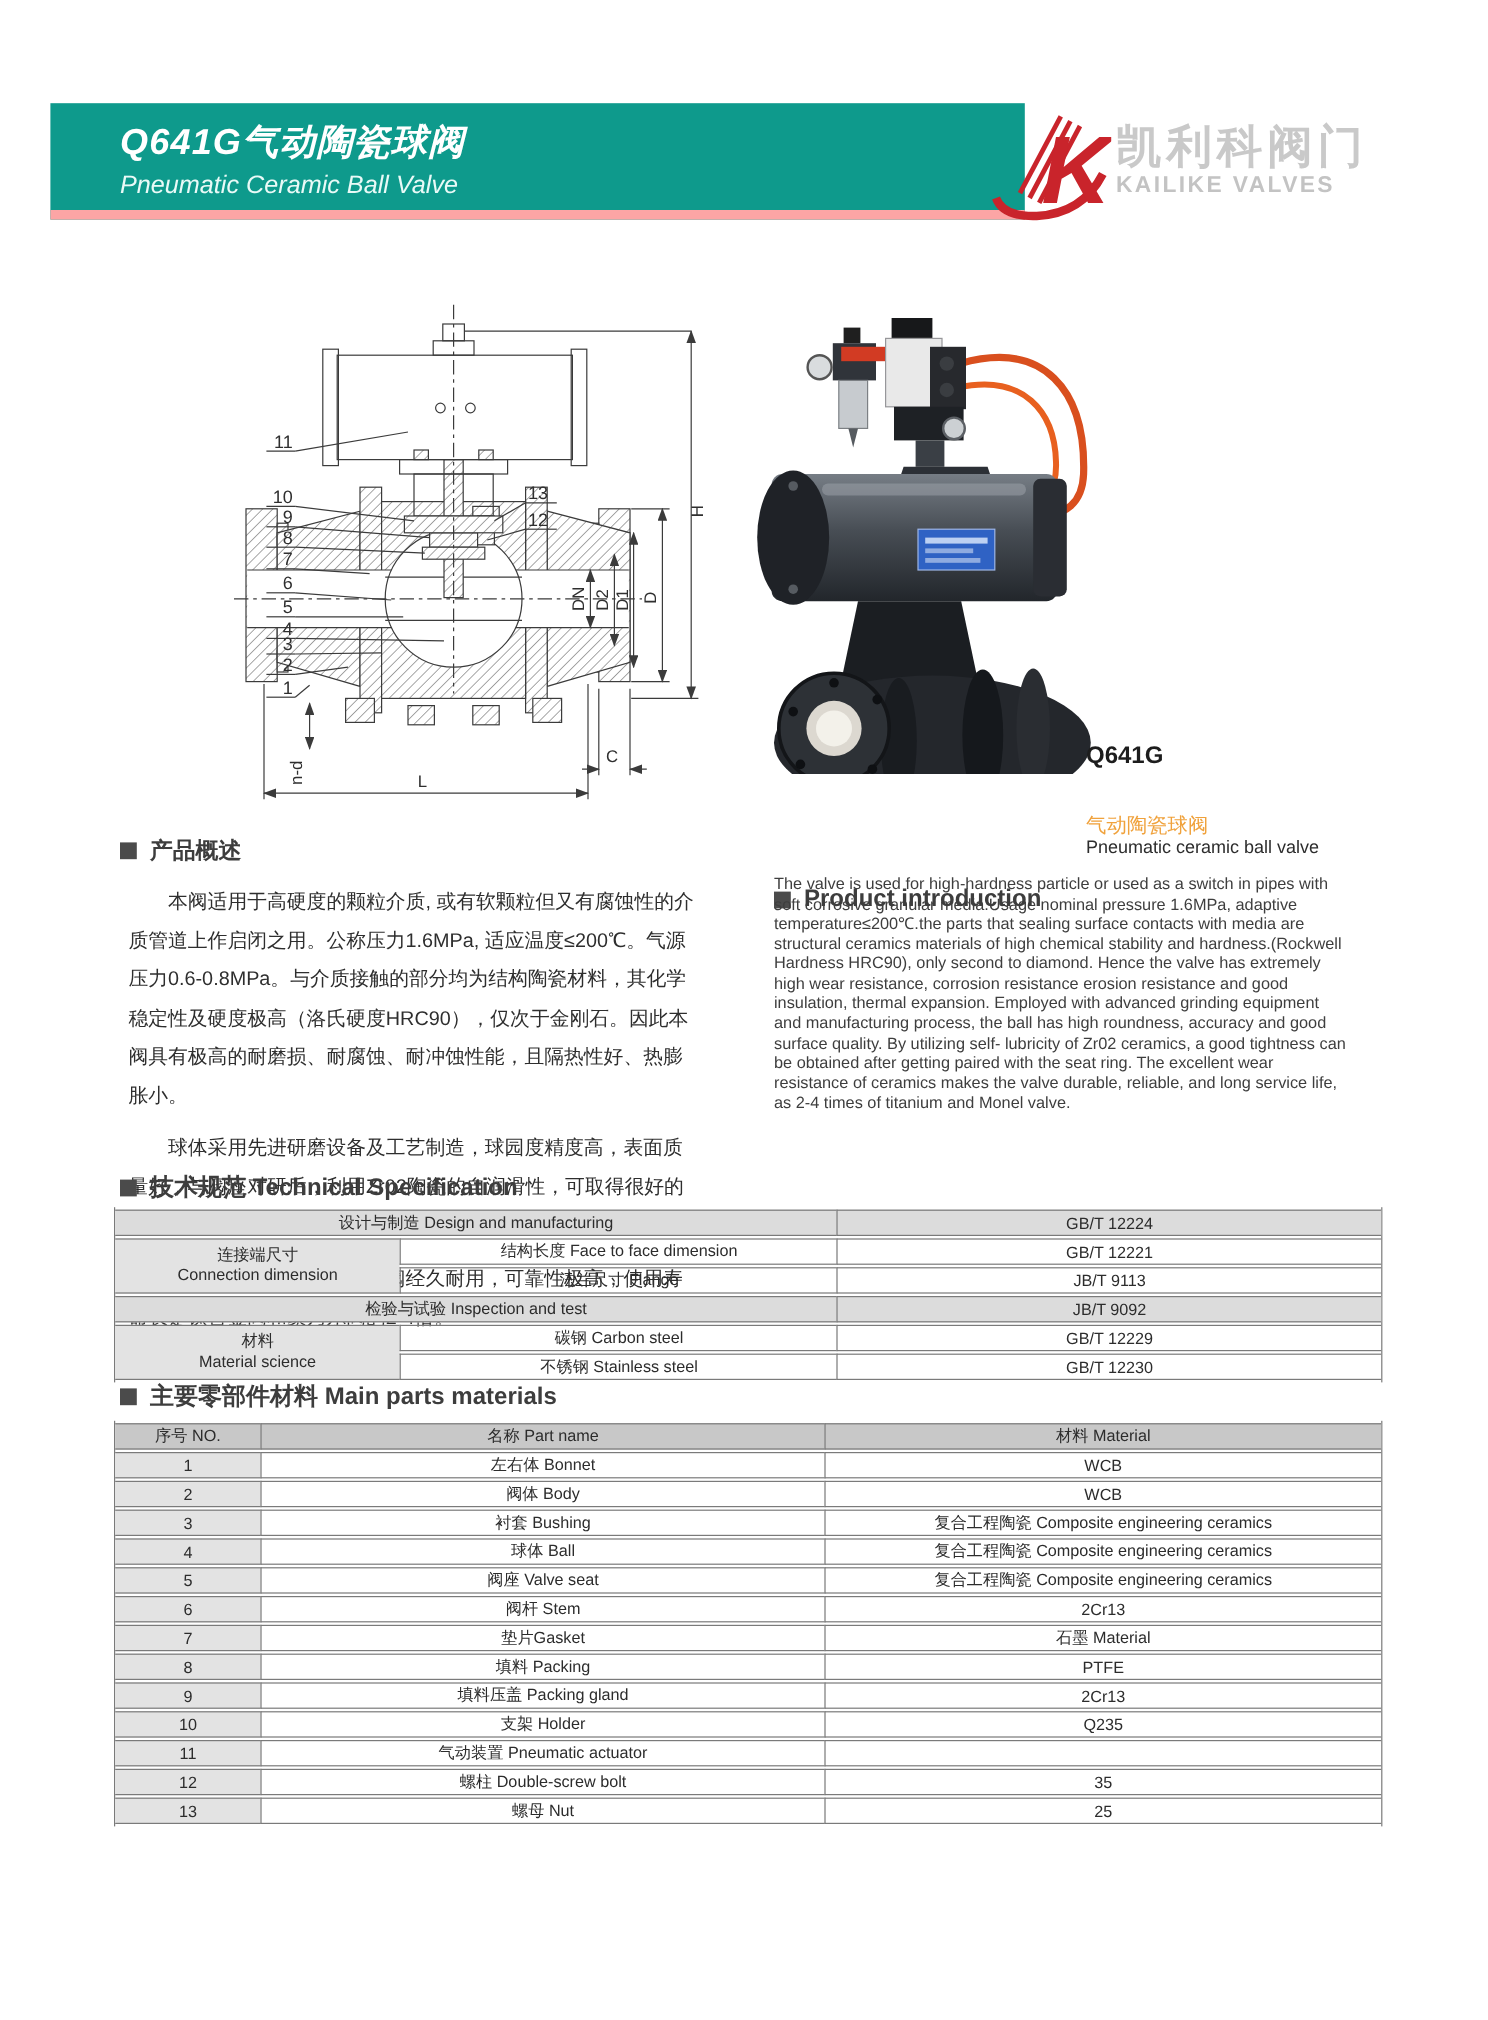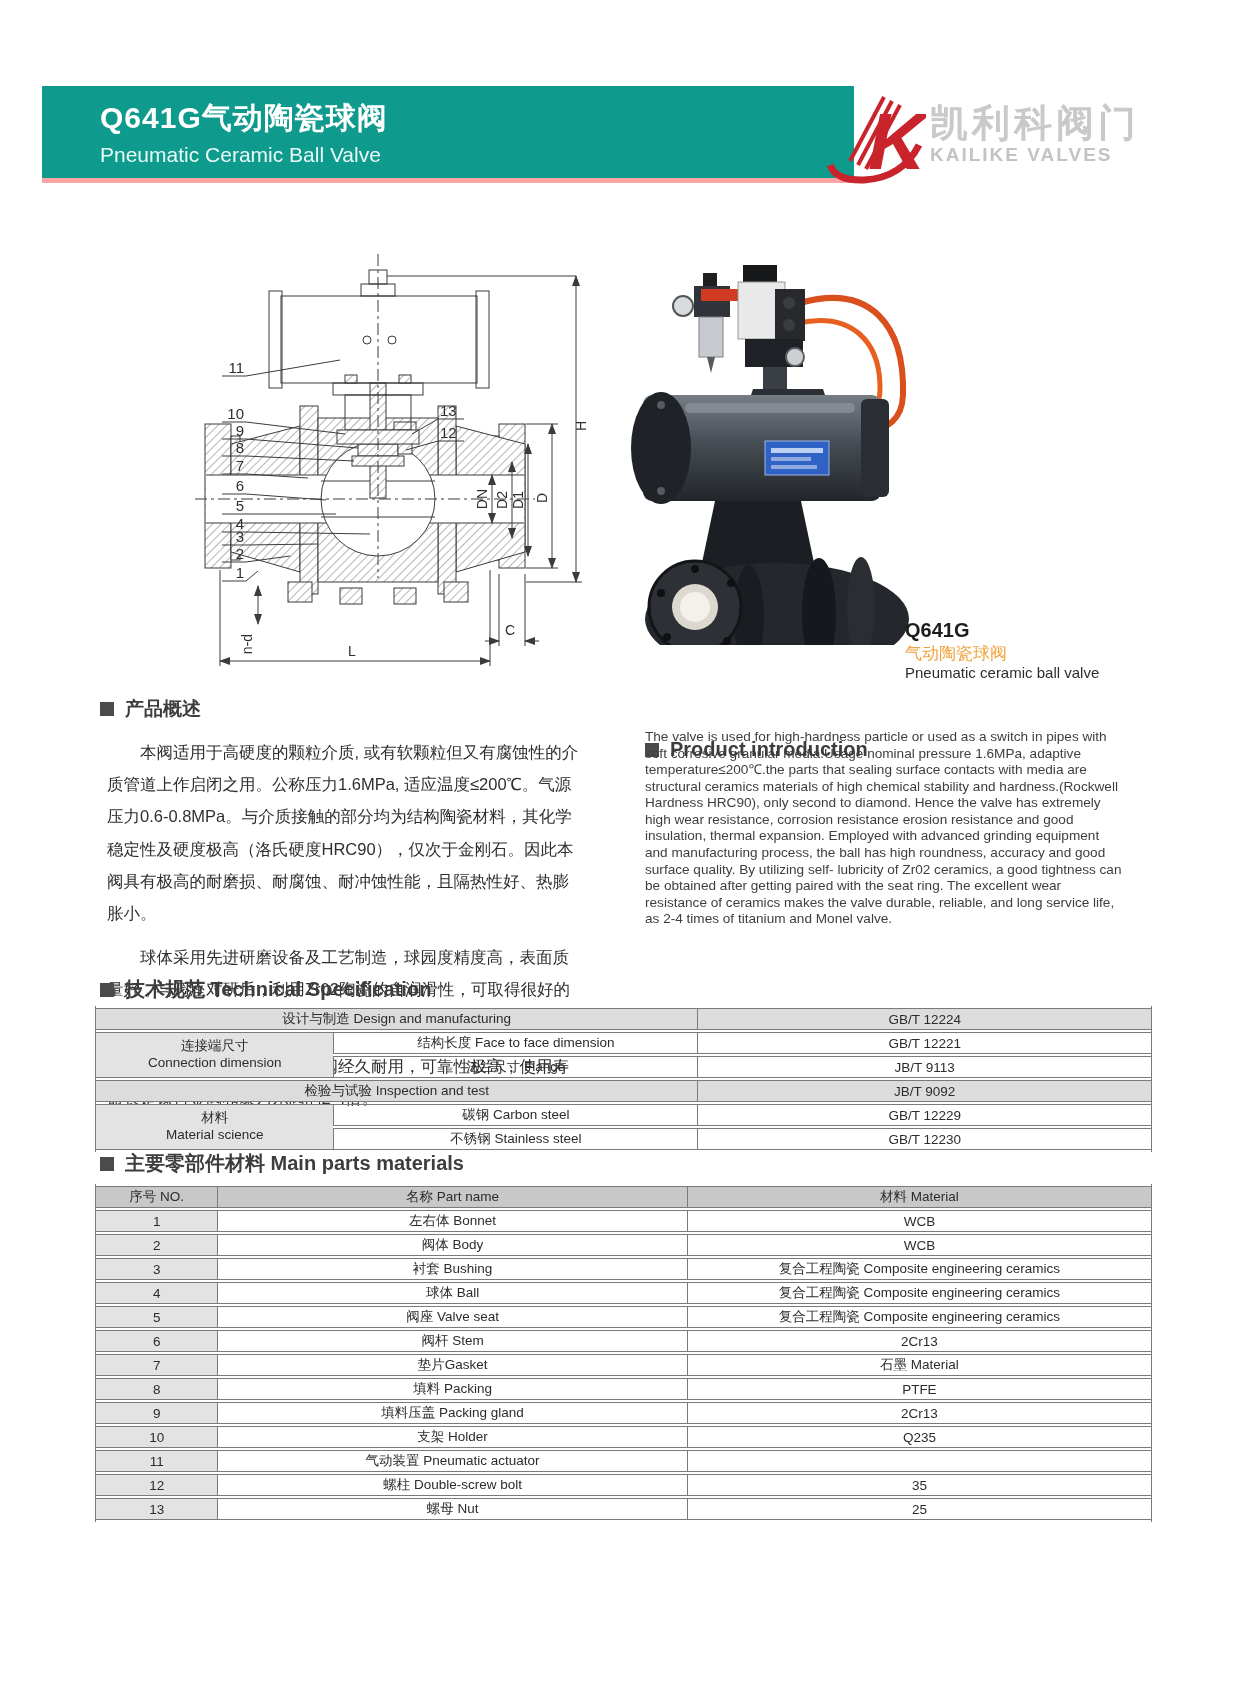--- a/index.html
+++ b/index.html
@@ -3,34 +3,34 @@
 <meta charset="utf-8">
 <style>
   * { box-sizing: border-box; }
   html,body { margin:0; padding:0; }
   body {
     width:1240px; height:1683px; position:relative; background:#ffffff;
     font-family:"Liberation Sans", sans-serif; color:#2f2f2f;
   }
   .banner {
     position:absolute; left:42px; top:86px; width:812px; height:97px;
-    background:#0e9a8c; border-bottom:5px solid #fca5a5;
+    background:#0e9a8c; border-bottom:8px solid #fca5a5;font-style:italic;
   }
   .banner .t1 { margin:12px 0 0 58px; font-size:30px; font-weight:bold; color:#ffffff; letter-spacing:1px; }
   .banner .t2 { margin:4px 0 0 58px; font-size:21px; color:#e9faf7; }
   .logo { position:absolute; left:822px; top:84px; width:340px; height:102px; display:flex; align-items:center; }
   .logo-text { margin-left:4px; }
   .logo-zh { font-size:38px; font-weight:bold; color:#c9c9c9; letter-spacing:4px; line-height:1.05; }
   .logo-en { font-size:19px; font-weight:bold; color:#c3c3c3; letter-spacing:2px; }
 
   .drawing { position:absolute; left:140px; top:248px; }
   .photo   { position:absolute; left:615px; top:245px; }
   .caption { position:absolute; left:905px; top:618px; line-height:1.25; }
   .cap-model { font-size:20px; font-weight:bold; color:#1d1d1d; }
-  .cap-zh { font-size:17px; color:#f0a23c; }
+  .cap-zh { font-size:17px; color:#f0a23c;margin-top:34px; }
   .cap-en { font-size:15px; color:#2d2d2d; }
 
   .sec-head { position:absolute; display:flex; align-items:center; font-weight:bold; color:#3d3d3d; }
   .sq { display:inline-block; width:14px; height:14px; background:#4b4b4b; margin-right:11px; flex:0 0 auto; }
   .h-small  { font-size:19px; }
   .h-large  { font-size:20px; }
 
   .zh-body { position:absolute; left:95px; top:724px; width:497px; font-size:16.5px; line-height:1.95; color:#2e2e2e; }
   .zh-body p { margin:12px; text-indent:2em; }
   .en-body { position:absolute; left:645px; top:729px; width:479px; font-size:13.6px; line-height:1.22; color:#3e3e3e; }

